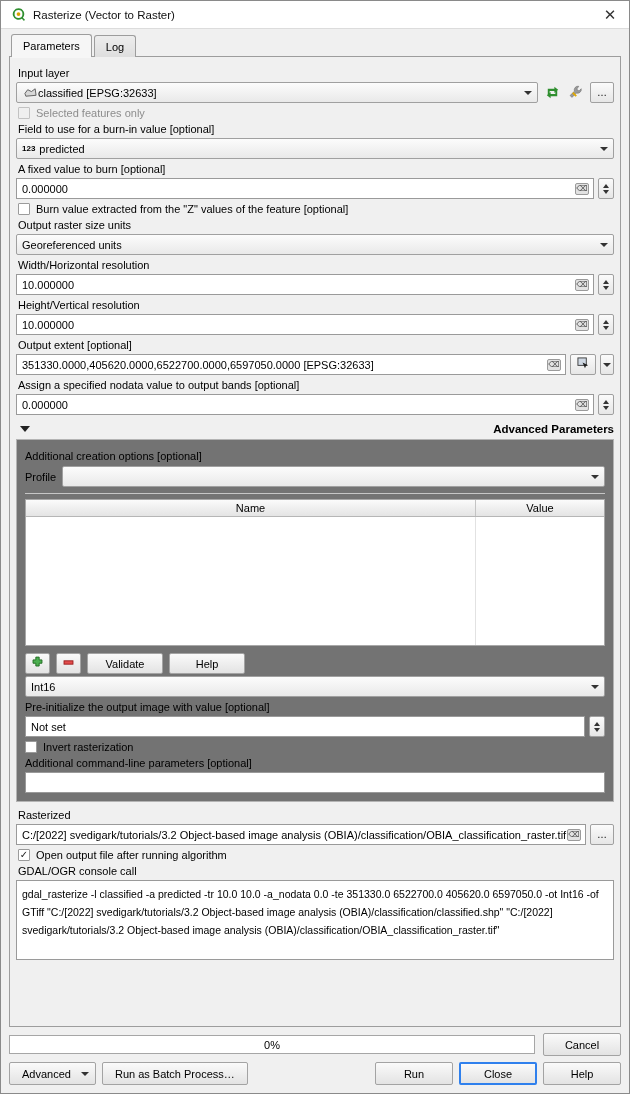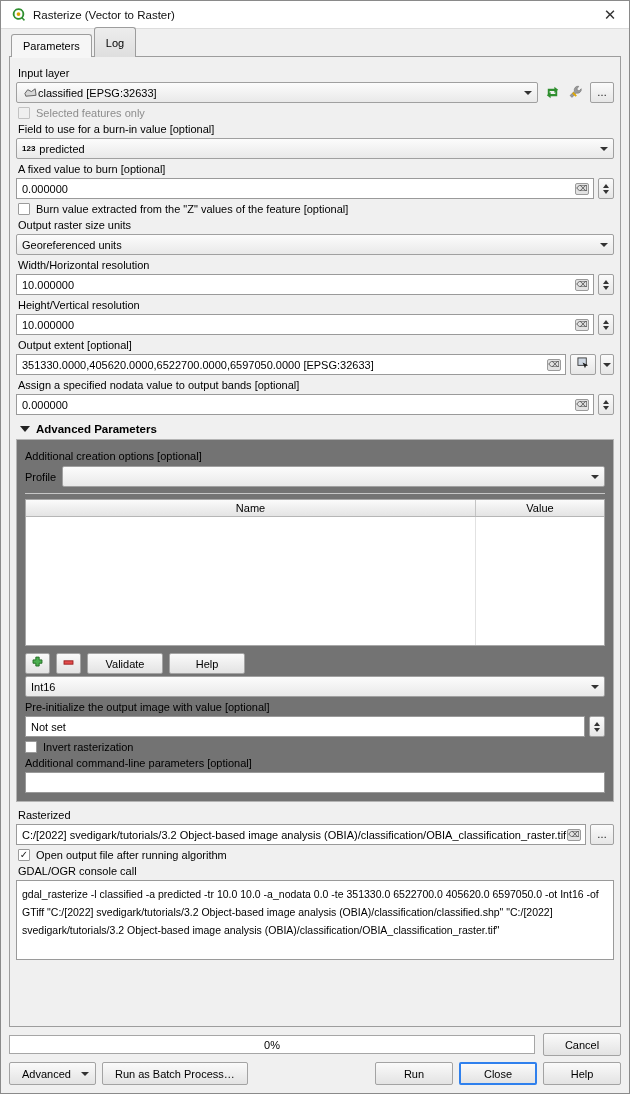--- a/index.html
+++ b/index.html
@@ -41,21 +41,21 @@
     padding:6px 0 0 10px;
     height:28px; flex:0 0 28px;
     background:#f0f0f0;
     position:relative;
   }
   .tabstrip:after{
     content:""; position:absolute; left:8px; right:8px; bottom:0;
     height:1px; background:#9d9d9d;
   }
   .tab {
-    height:30px; padding:0 11px;
+    height:22px; padding:0 11px;
     display:flex; align-items:center;
     border:1px solid #9d9d9d;
     border-bottom:none;
     border-radius:3px 3px 0 0;
     background:linear-gradient(#ededed,#dedede);
     font-size:11px; cursor:pointer; margin-right:2px;
     position:relative; z-index:1;
   }
   .tab.active { background:#f6f6f6; z-index:3; height:23px; }
   .tab.active:after{
@@ -138,21 +138,21 @@
     width:12px;height:12px;flex:0 0 12px;
     border:1px solid #9b9b9b;background:#fff;border-radius:1px;
     display:flex;align-items:center;justify-content:center;
     font-size:10px;color:#1a1a1a;line-height:1;cursor:pointer;
   }
   .cb.disabled{background:#efefef;border-color:#c2c2c2;}
   .cbtxt{font-size:11px;}
   .cbtxt.dim{color:#8d8d8d;}
 
   
-  .advhdr{display:flex;align-items:center;gap:6px;margin:8px 0 4px 4px;cursor:pointer;}
+  .advhdr{display:flex;align-items:center;gap:6px;margin:8px 0 4px 4px;cursor:pointer;justify-content:space-between;}
   .caret-open{width:0;height:0;border-left:5px solid transparent;border-right:5px solid transparent;border-top:6px solid #222;}
   .advhdr .t{font-weight:bold;font-size:11.5px;}
   .advbox{border:1px solid #b4b4b4;padding:6px 8px 8px 8px;background:#737373;}
 
   .profrow{display:flex;align-items:center;gap:6px;margin:3px 0 6px 0;}
   .profrow .pl{font-size:11px;flex:0 0 auto;}
 
   .hr{height:1px;background:#c6c6c6;margin:2px 0 5px 0;}
 
   

